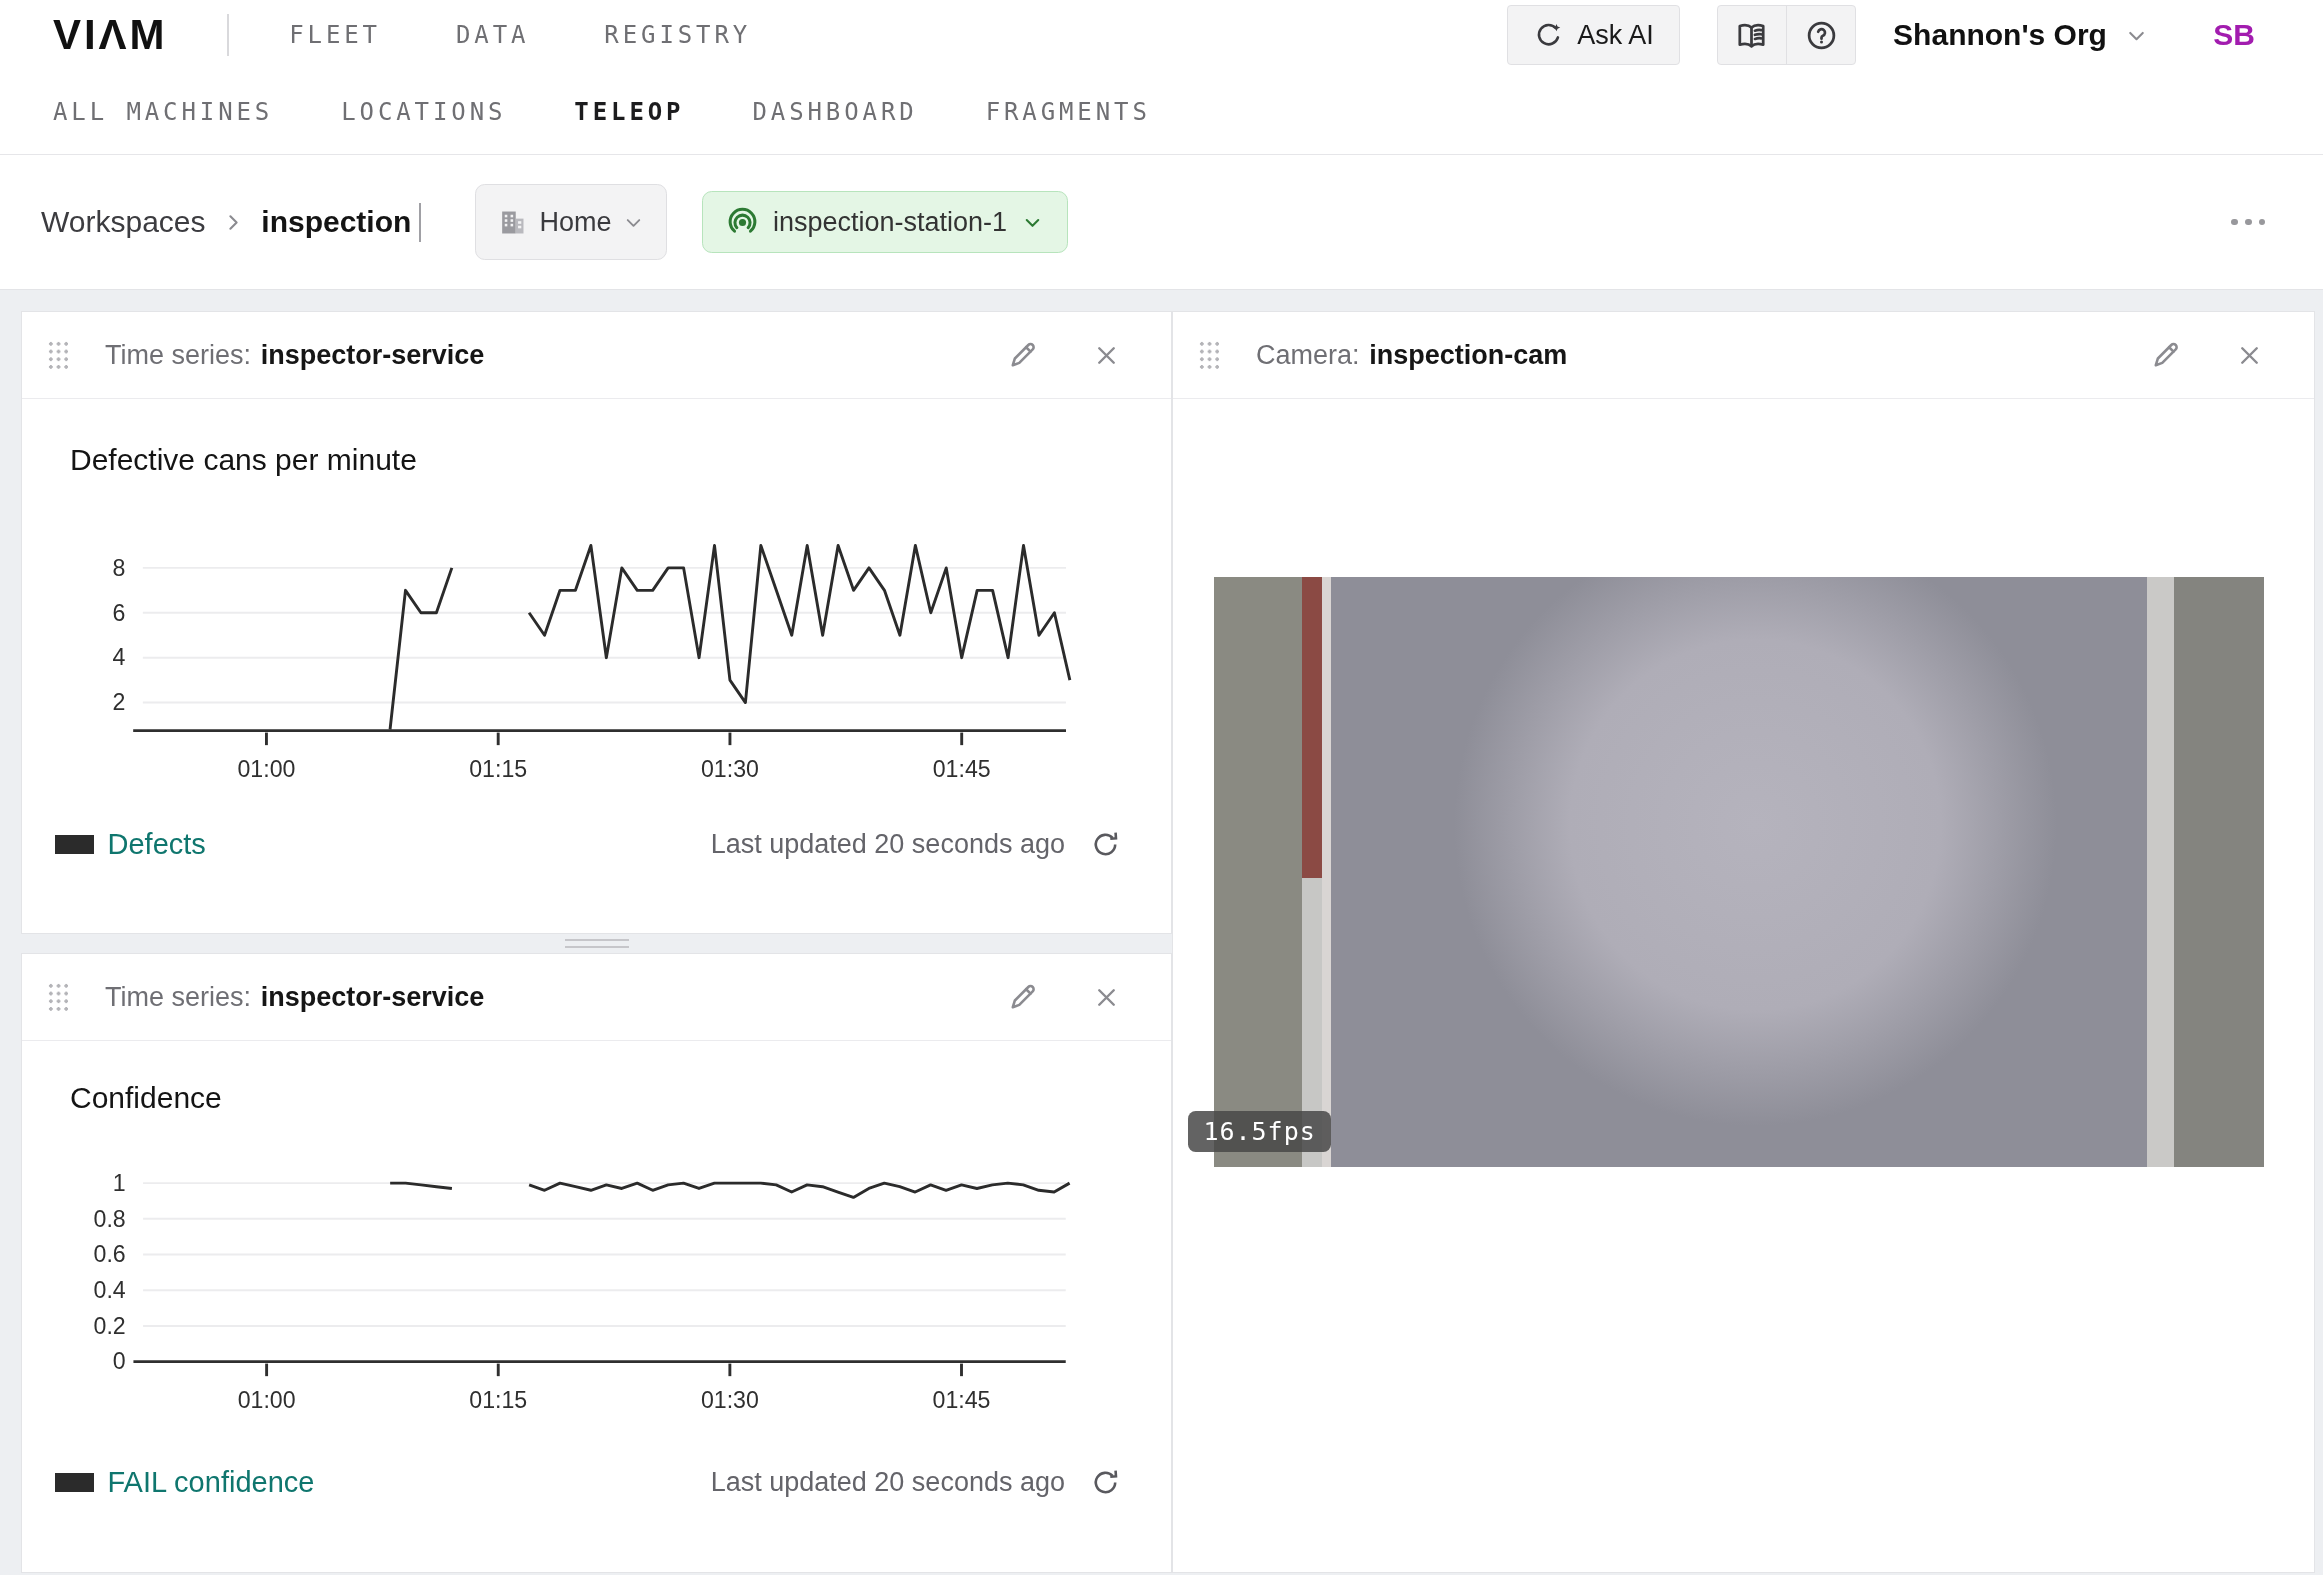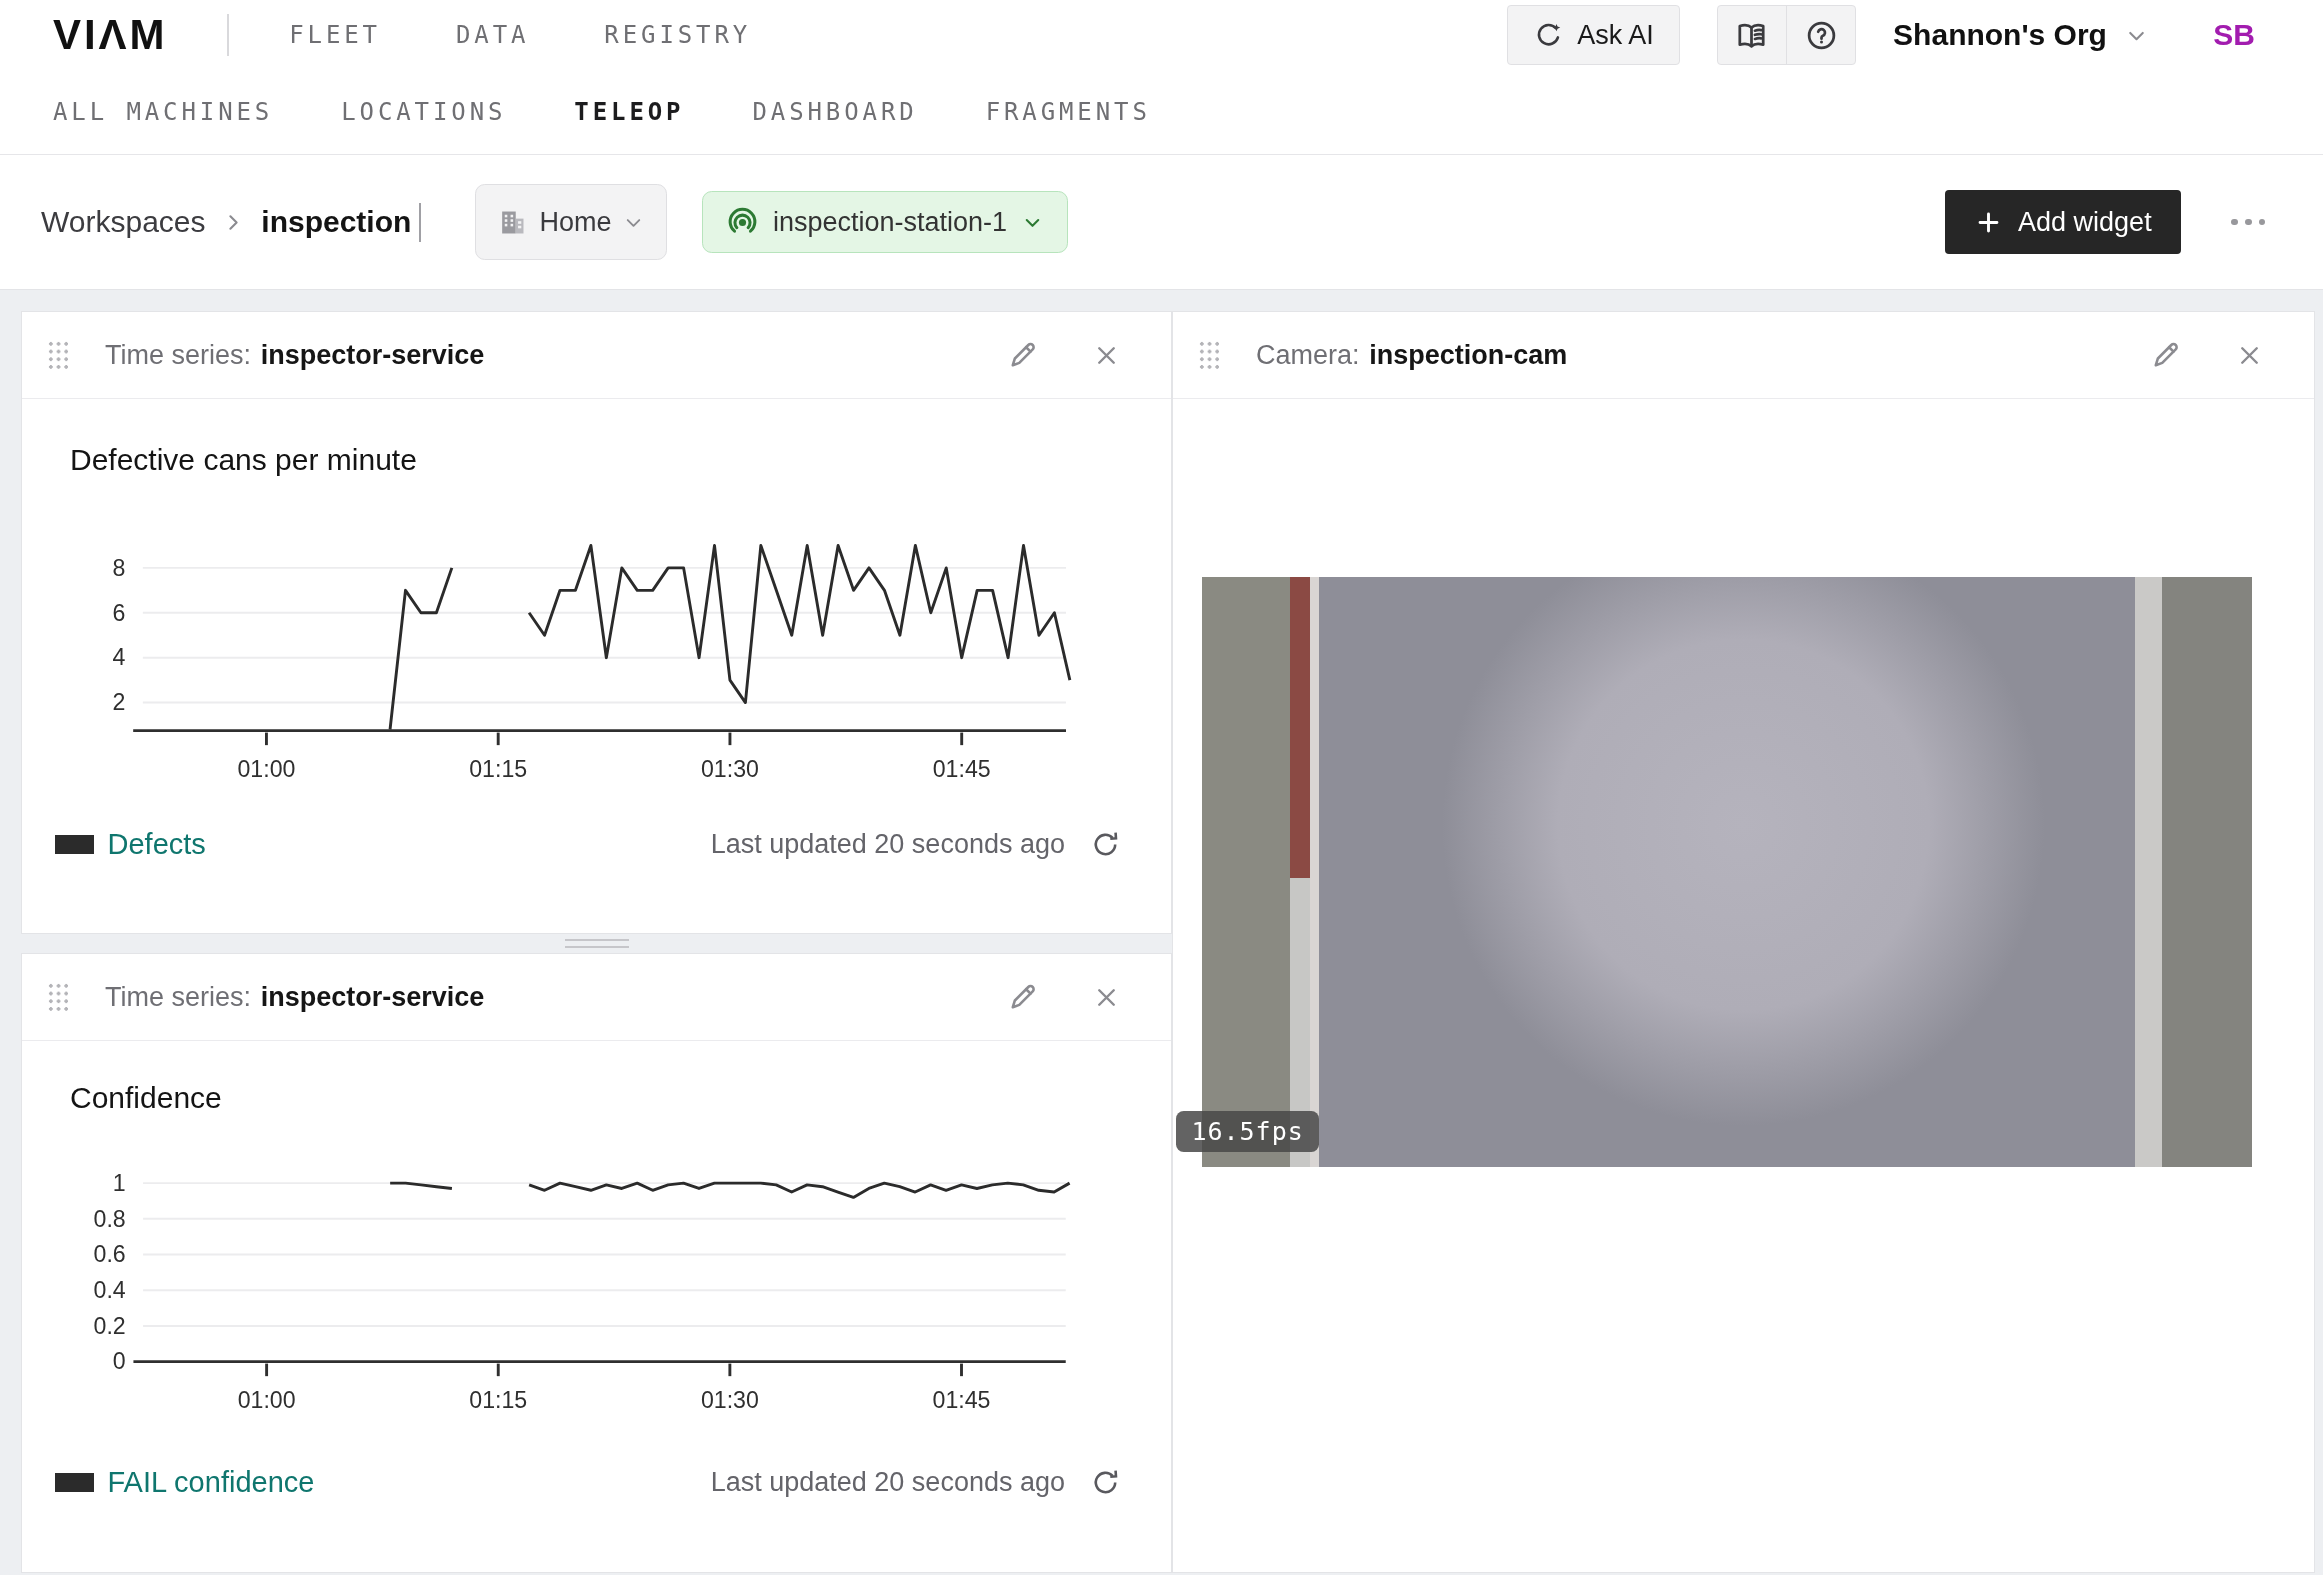--- a/index.html
+++ b/index.html
@@ -87,21 +87,21 @@
   .legendrow { display:flex; align-items:center; padding:0 50px 0 33px; }
   .ts1 .legendrow { margin-top:51px; }
   .ts2 .legendrow { margin-top:58px; }
   .swatch { width:39px; height:19.3px; background:#2b2b2b; margin-right:13.5px; }
   .legend { font-size:29px; font-weight:500; color:#0f766e; }
   .updated { margin-left:auto; font-size:27px; color:#64646a; }
   .refreshbtn { background:none; border:none; cursor:pointer; margin-left:25px; display:flex; }
 
   
   .cam-card { width:1143px; height:1262px; position:relative; }
-  .cam-frame { position:absolute; left:29px; top:265px; width:1050px; height:590px; }
+  .cam-frame { position:absolute; left:41px; top:265px; width:1050px; height:590px; }
   .cf-left   { position:absolute; left:0;    top:0; width:88px;  height:100%; background:#8a8a82; }
   .cf-red    { position:absolute; left:88px; top:0; width:20px;  height:301px; background:#8b4a44; }
   .cf-ured   { position:absolute; left:88px; top:301px; width:20px; bottom:0; background:#c7c7c5; }
   .cf-strip  { position:absolute; left:108px;top:0; width:8.7px;   height:100%; background:#d9d5d3; }
   .cf-main   { position:absolute; left:117px;top:0; width:816px; height:100%; overflow:hidden;
     background:radial-gradient(circle 386px at 52% 42%, #b5b3bd 0%, #afadb7 48%, #8e8e98 78%); }
   .cf-strip-r{ position:absolute; left:933px;top:0; width:27px;  height:100%; background:#cac9c7; }
   .cf-right  { position:absolute; left:960px;top:0; width:90px;  height:100%; background:#84847f; }
   .cf-cap { position:absolute; left:377px; top:794px; width:145px; height:145px; border-radius:50%;
     background:radial-gradient(circle at 45% 30%, #5b99c2 0%, #4385b2 55%, #3a78a4 100%); }
@@ -203,26 +203,20 @@
       <path class="ic-green" d="M6.2 18.3a9 9 0 1 1 11.6 0"></path>
     </svg>
     <span>inspection-station-1</span>
     <svg width="23" height="23" viewBox="0 0 24 24">
       <path class="ic-green" d="M6 9.5l6 6 6-6"></path>
     </svg>
   </button>
 
   <div class="spacer"></div>
 
-  <button class="addwidget">
-    <svg width="29" height="29" viewBox="0 0 24 24">
-      <path d="M12 5v14M5 12h14" stroke="#fff" stroke-width="2.4" stroke-linecap="round"></path>
-    </svg>
-    <span>Add widget</span>
-  </button>
   <button class="dotsbtn">
     <span></span>
       <span></span>
       <span></span>
   </button>
 </div>
 
 <div class="main">
 
   <div class="col-left">

